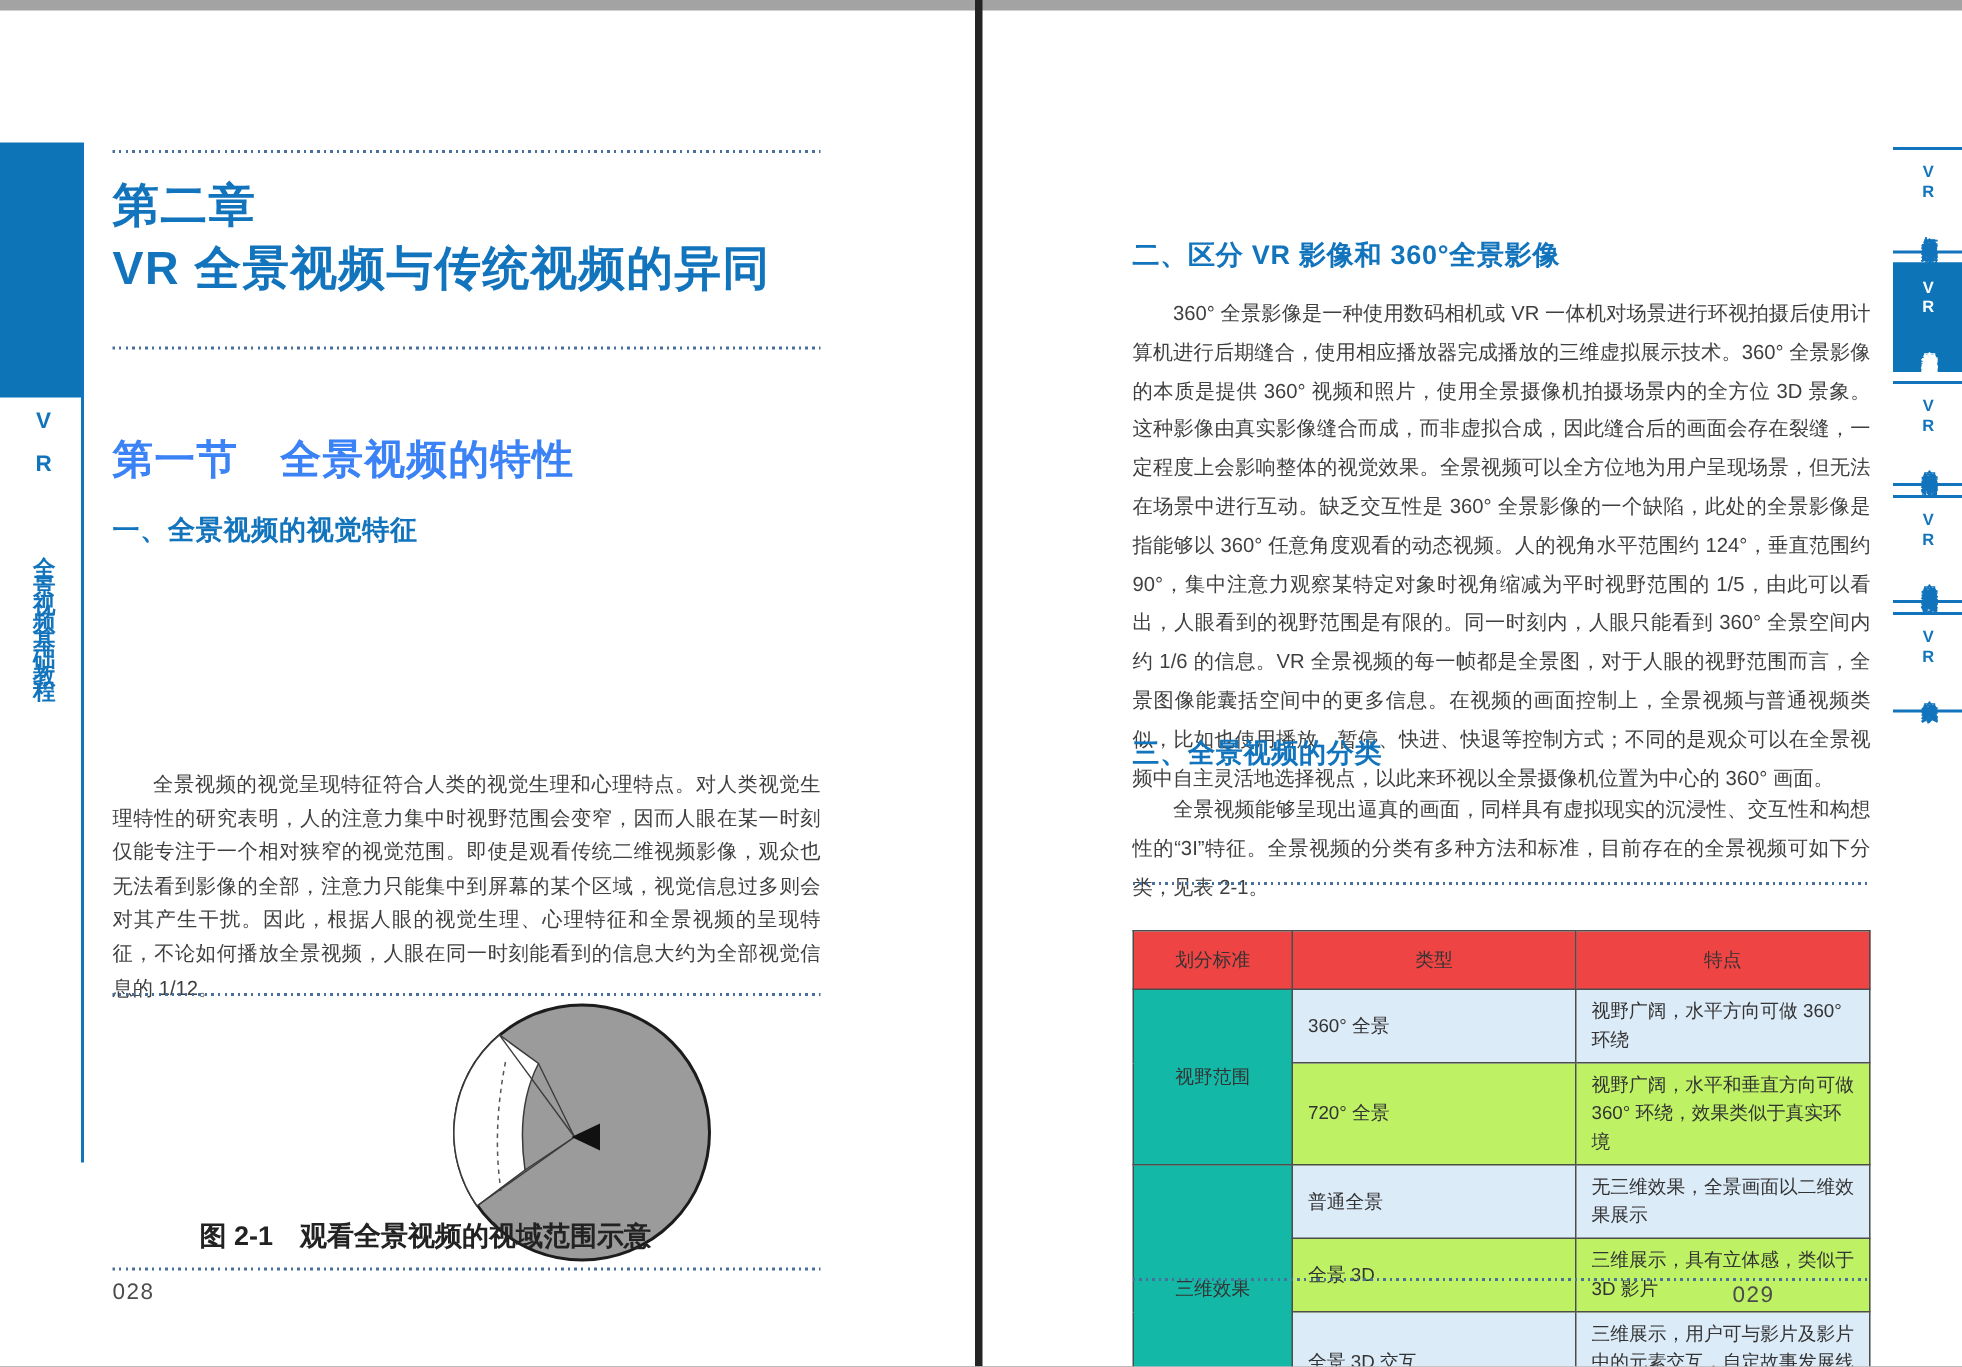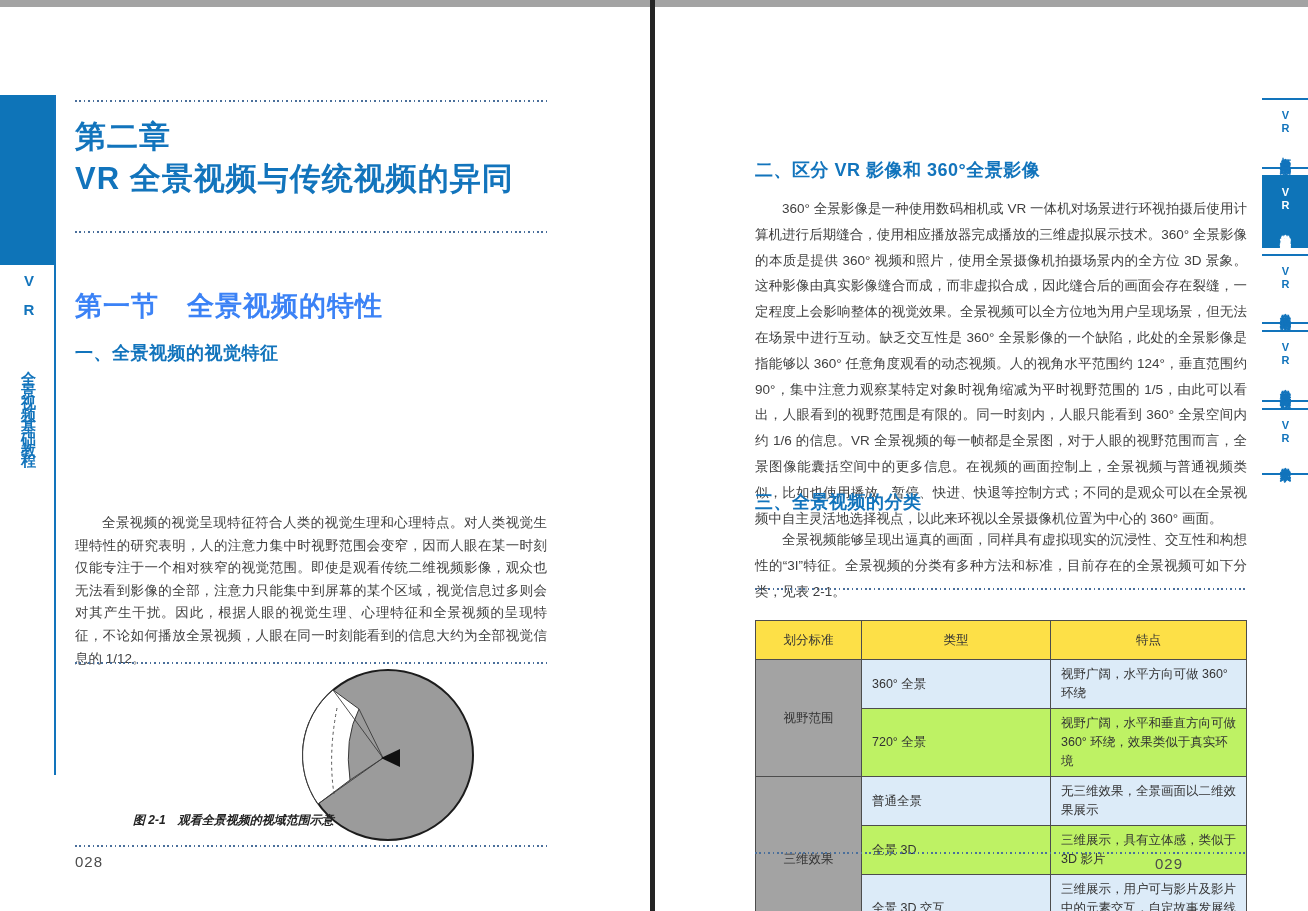--- a/index.html
+++ b/index.html
@@ -25,37 +25,37 @@
   .lp{position:absolute;left:75px;width:472px;}
   .rule-l1{top:100px;} .rule-l2{top:231px;} .rule-l3{top:662px;} .rule-l4{top:845px;}
   .chapter{top:116px;color:#1274bc;font-weight:bold;font-size:31px;line-height:42px;letter-spacing:1px;}
   .section-title{top:288px;color:#3b82f6;font-weight:bold;font-size:27px;letter-spacing:1px;}
   .subhead{color:#1274bc;font-weight:bold;font-size:18px;letter-spacing:0.5px;}
   .sub1{top:341px;}
   .para{font-size:13.5px;line-height:22.6px;text-align:justify;text-indent:2em;color:#3f3f3f;}
   .p1{top:377px;} .p2{top:512px;}
   .figure{position:absolute;left:75px;top:666px;width:472px;height:178px;}
   .figure svg{position:absolute;left:158px;top:2px;}
-  .fig-caption{position:absolute;left:58px;top:146px;font-size:12px;font-weight:bold;color:#222;font-style:italic;}
+  .fig-caption{position:absolute;left:58px;top:146px;font-size:18px;font-weight:bold;color:#222;}
   .pagenum{position:absolute;font-size:15px;color:#4c4c4c;letter-spacing:1px;}
   .pn-left{left:75px;top:853px;}
   .pn-right{left:755px;top:855px;width:428px;text-align:right;}
 
   
   .rp{position:absolute;left:755px;width:492px;}
   .head2{top:158px;} .head3{top:490px;}
   .rp.para{line-height:25.8px;}
   .rp1{top:196px;} .rp3{top:527px;}
   .rule-r1{top:588px;} .rule-r2{top:852px;}
   .tbl-caption{top:598px;text-align:center;font-size:13.5px;font-weight:bold;color:#222;}
   .tbl-wrap{position:absolute;left:755px;top:620px;width:492px;}
   table.cls{border-collapse:collapse;width:492px;font-size:12.5px;color:#333;}
   table.cls th,table.cls td{border:1px solid #4d4d4d;padding:5px 10px;line-height:19px;}
-  table.cls th{background:#fde047;font-weight:normal;height:28px;text-align:center;}
-  td.std{background:#a3a3a3;text-align:center;width:85px;}
+  table.cls th{background:#ef4444;font-weight:normal;height:28px;text-align:center;}
+  td.std{background:#14b8a6;text-align:center;width:85px;}
   td.type{text-align:left;width:168px;}
   td.feat{text-align:left;}
   tr.rl td.type,tr.rl td.feat{background:#dcebf8;}
   tr.rm td.type,tr.rm td.feat{background:#bef264;}
 
   
   .side-tabs{position:absolute;right:0;top:98px;width:46px;display:flex;flex-direction:column;gap:6px;}
   .vtab{
     writing-mode:vertical-rl;text-orientation:upright;
     display:flex;align-items:center;justify-content:center;

